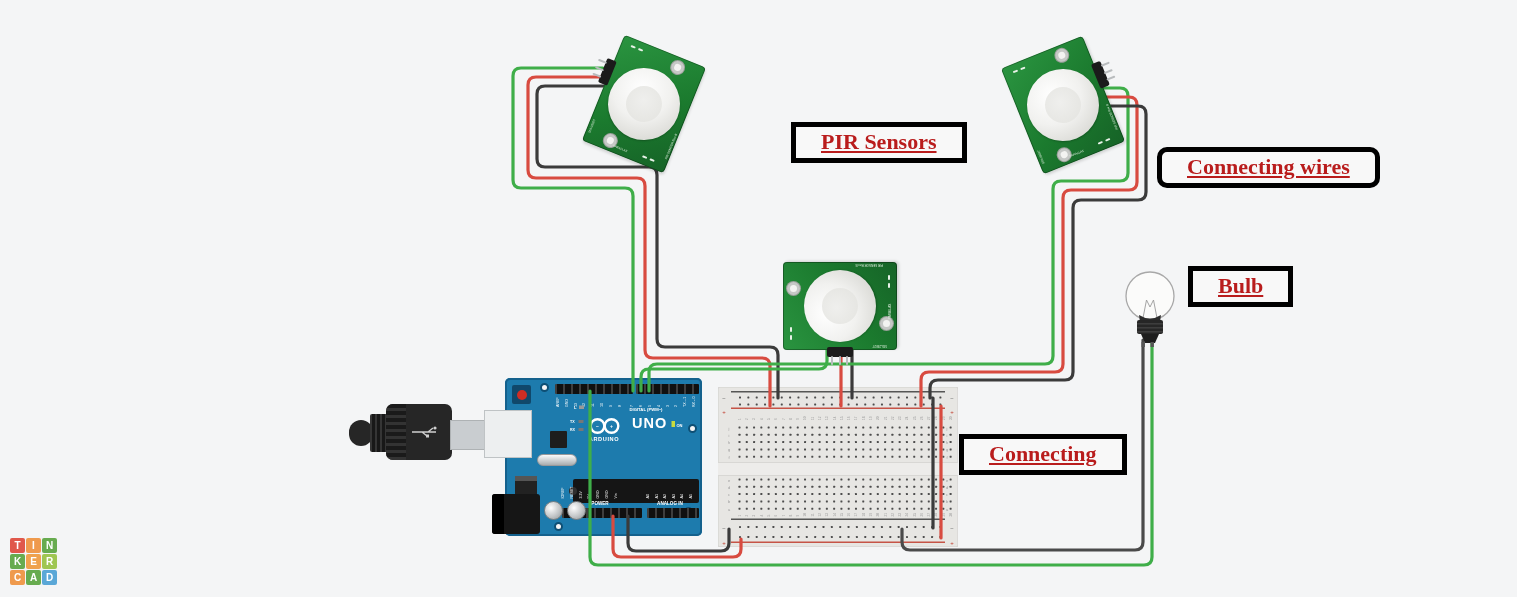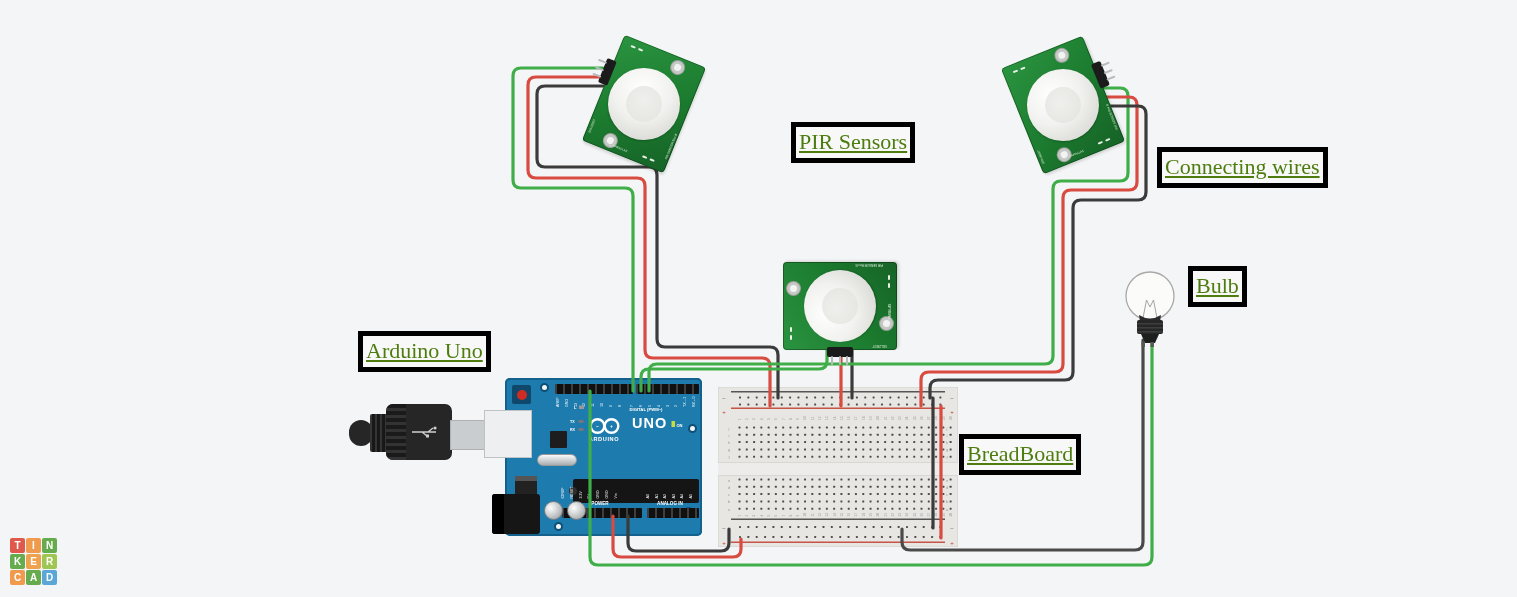--- a/index.html
+++ b/index.html
@@ -1,21 +1,21 @@
 <!DOCTYPE html>
 <html><head>
 <meta charset="utf-8">
 <style>
   html,body{margin:0;padding:0;background:#f4f5f6;font-family:"Liberation Sans",sans-serif;}
   #stage{position:relative;width:1517px;height:597px;background:#f4f5f6;overflow:hidden;}
   #stage svg text{font-family:"Liberation Sans",sans-serif;}
 
   
-  .tag{position:absolute;border:5px solid #000;background:#f8f8f8;padding:2px 3px 3px;
-       font-family:"Liberation Serif",serif;font-weight:400;font-size:22px;color:#4d7c0f;
+  .tag{position:absolute;border:5px solid #000;background:#f8f8f8;padding:2px 25px 3px;
+       font-family:"Liberation Serif",serif;font-weight:700;font-size:22px;color:#b91c1c;
        white-space:nowrap;z-index:50;}
   .tag span{text-decoration:underline;}
 
   
   #wire-layer{position:absolute;left:0;top:0;z-index:30;}
   #wire-layer path{fill:none;stroke-width:3.2;stroke-linecap:round;}
 
   
   #bb-wrap{position:absolute;left:718px;top:387px;width:240px;height:160px;z-index:10;}
 
@@ -757,28 +757,26 @@
     <rect x="15" y="57" width="26" height="1.6" fill="#3d3d3d"></rect>
     <rect x="15" y="61" width="26" height="1.6" fill="#3d3d3d"></rect>
     <rect x="15" y="65" width="26" height="1.6" fill="#3d3d3d"></rect>
     <path d="M19 68 H37 L33 77 H23 Z" fill="#1e1e1e"></path>
     <rect x="19.5" y="76" width="3.4" height="5" fill="#565656"></rect>
     <rect x="28.5" y="76" width="3.4" height="5" fill="#565656"></rect>
   </svg>
 
   <div class="tag" style="left:791px;top:122px;">
     <span>PIR Sensors</span></div>
-  <div class="tag" style="left:1157px;top:147px;">
+  <div class="tag" style="left:1157px;top:147px;border-radius:10px;">
     <span>Connecting wires</span></div>
   <div class="tag" style="left:1188px;top:266px;">
     <span>Bulb</span></div>
-  <div class="tag" style="left:358px;top:331px;">
-    <span>Arduino Uno</span></div>
   <div class="tag" style="left:959px;top:434px;">
-    <span>BreadBoard</span></div>
+    <span>Connecting</span></div>
 
   <div id="tc-logo">
       <div class="tile" style="background: rgb(224, 88, 75);">T</div>
       <div class="tile" style="background: rgb(239, 154, 77);">I</div>
       <div class="tile" style="background: rgb(103, 171, 79);">N</div>
       <div class="tile" style="background: rgb(103, 171, 79);">K</div>
       <div class="tile" style="background: rgb(239, 162, 77);">E</div>
       <div class="tile" style="background: rgb(159, 198, 82);">R</div>
       <div class="tile" style="background: rgb(239, 154, 77);">C</div>
       <div class="tile" style="background: rgb(103, 171, 79);">A</div>

